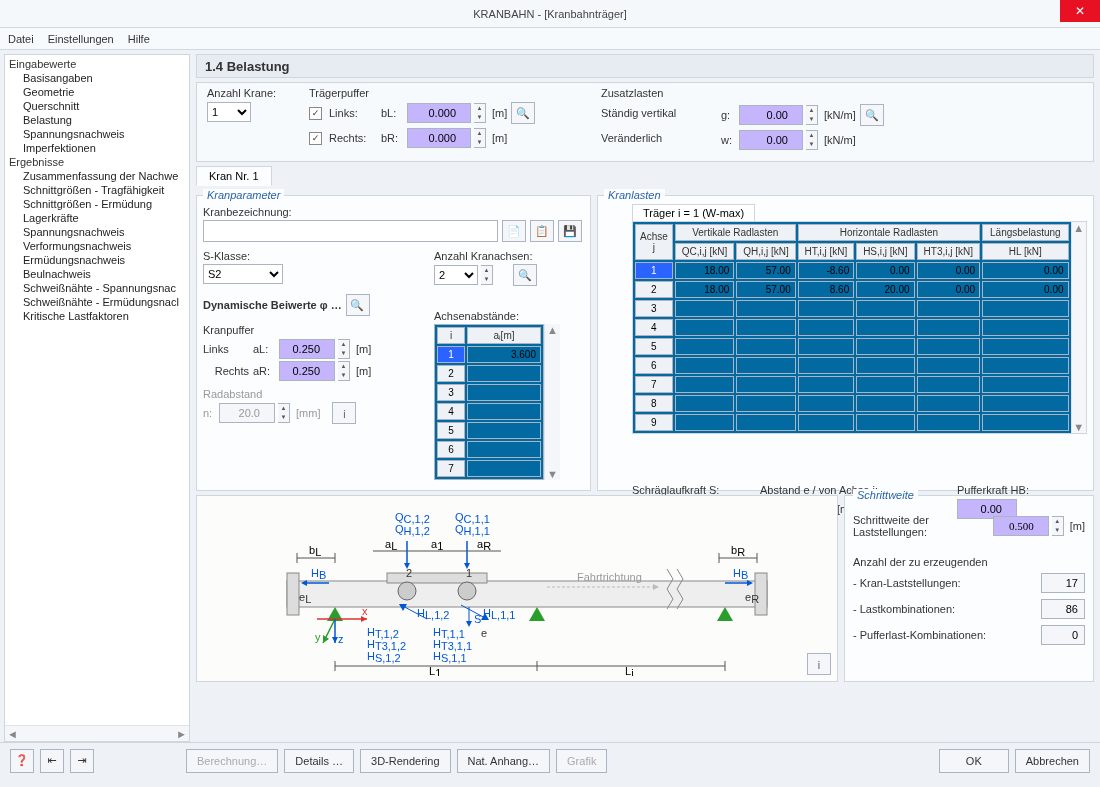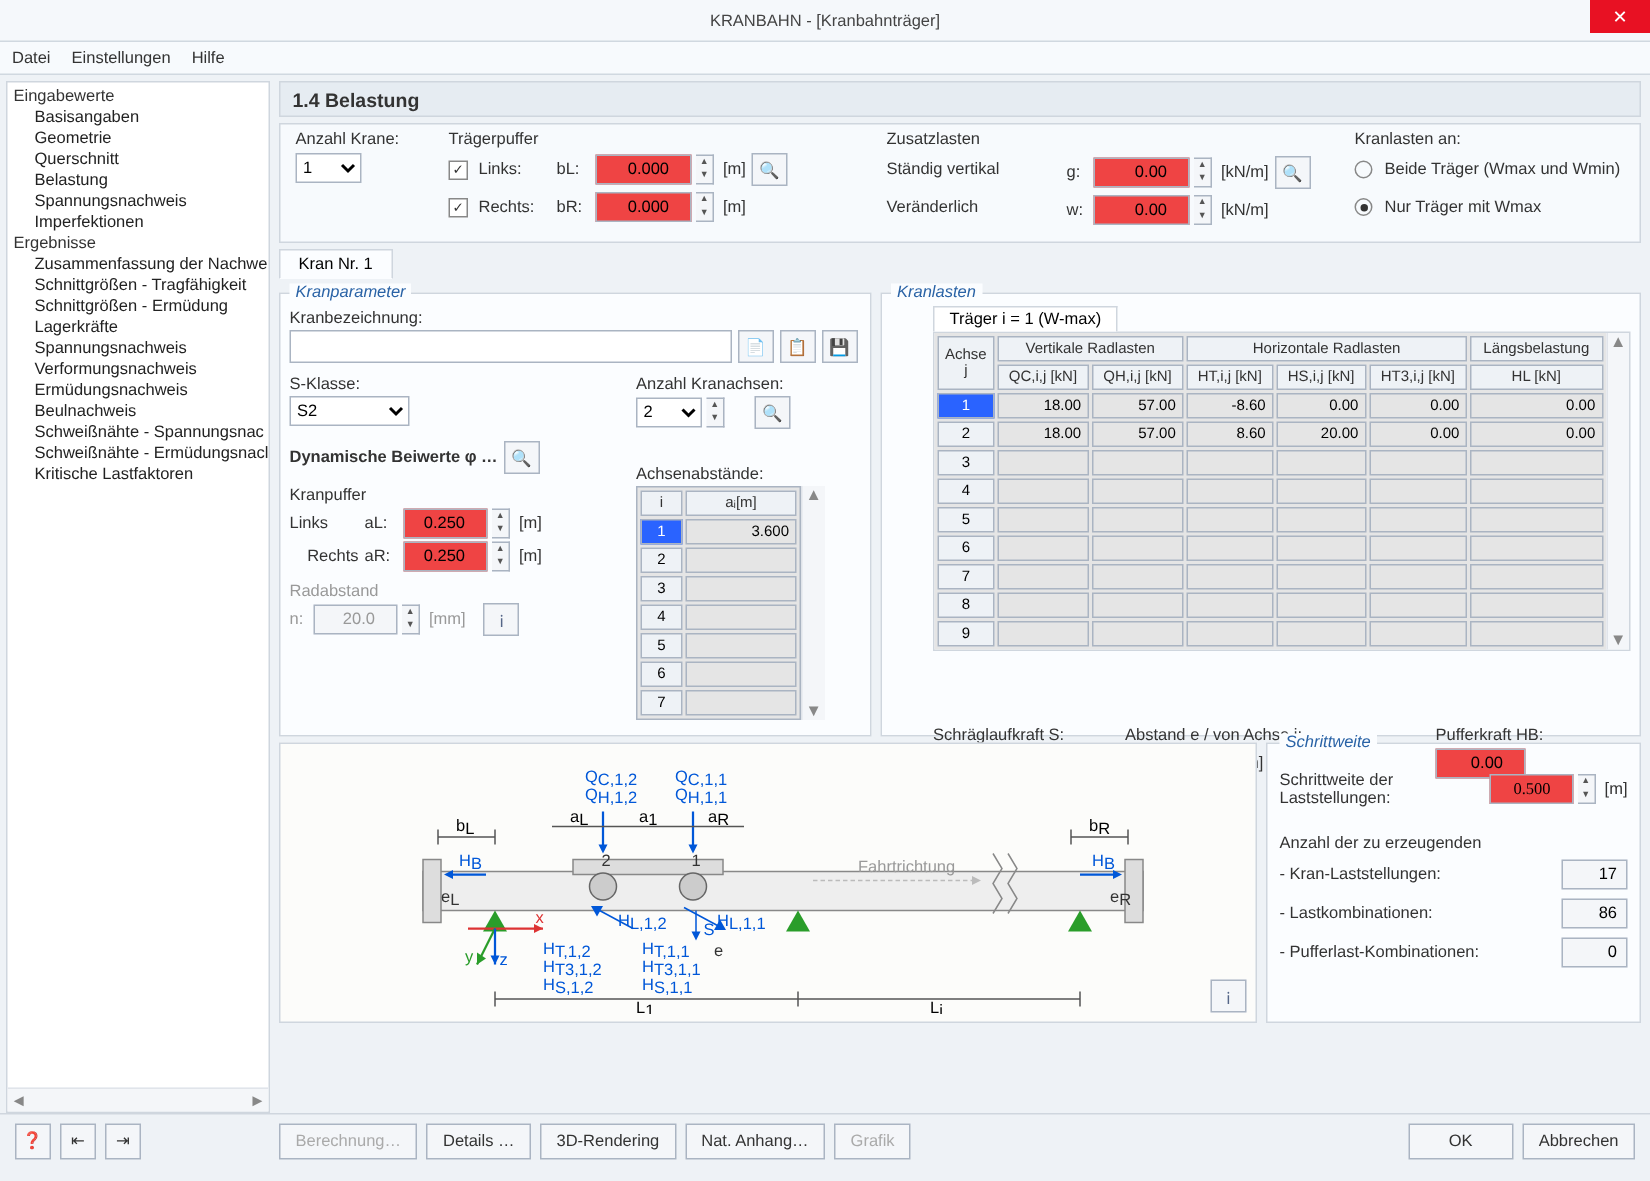--- a/index.html
+++ b/index.html
@@ -17,39 +17,39 @@
 .side-sub { color: #222; padding: 1px 4px 1px 18px; position: relative; }
 .side-sub::before { content: ""; position: absolute; left: 6px; top: 50%; width: 8px; border-top: 1px dotted #999; display: none; }
 .side-scroll { position: absolute; bottom: 0; left: 0; right: 0; height: 16px; background: #f4f6f9; border-top: 1px solid #e0e4ea; display: flex; align-items: center; justify-content: space-between; padding: 0 2px; }
 .side-scroll span { color: #888; }
 .content { flex: 1; margin: 4px 6px 0 6px; display: flex; flex-direction: column; gap: 4px; }
 .section-header { height: 24px; background: #e6ecf2; border: 1px solid #cfd6de; display: flex; align-items: center; padding: 0 8px; color: #333; font-weight: bold; font-size: 13px; }
 .topform { background: #f7fafd; border: 1px solid #cfd6de; display: flex; padding: 4px 10px 10px 10px; gap: 12px; align-items: flex-start; position: relative; }
 .col { display: flex; flex-direction: column; gap: 3px; }
 .row-l { display: flex; align-items: center; gap: 4px; height: 22px; }
 label { color: #333; }
-.num { width: 64px; height: 20px; border: 1px solid #aab4c2; text-align: right; padding: 0 14px 0 4px; background: #ef4444; position: relative; font-size: 11px; }
+.num { width: 64px; height: 20px; border: 1px solid #aab4c2; text-align: right; padding: 0 14px 0 4px; background: #c4b5fd; position: relative; font-size: 11px; }
 .spinner { width: 12px; height: 20px; display: inline-flex; flex-direction: column; border: 1px solid #aab4c2; border-left: none; background: #f4f6f9; margin-left: -1px; }
 .spinner span { flex: 1; text-align: center; font-size: 6px; color: #555; line-height: 8px; }
 .unit { color: #333; margin-left: 2px; }
 .iconbtn { width: 24px; height: 22px; border: 1px solid #aab4c2; background: #f4f6f9; display: inline-flex; align-items: center; justify-content: center; color: #568; font-size: 11px; }
 .cbox { width: 13px; height: 13px; border: 1px solid #888; background: #fff; display: inline-flex; align-items: center; justify-content: center; font-size: 9px; color: #333; margin-right: 3px; }
 .radio { width: 12px; height: 12px; border: 1px solid #888; border-radius: 50%; display: inline-flex; align-items: center; justify-content: center; margin-right: 4px; }
 .radio.sel::after { content: ""; width: 5px; height: 5px; background: #333; border-radius: 50%; }
 .tabs { display: flex; margin-bottom: -1px; }
 .tab { padding: 3px 12px; border: 1px solid #cfd6de; background: #fbfdff; border-bottom: 1px solid #fbfdff; }
 .dualcol { display: flex; gap: 6px; }
 .panel { border: 1px solid #cfd6de; background: #fbfdff; padding: 6px; }
 .fieldset-title { color: #2a63a6; position: relative; top: -13px; background: #fbfdff; padding: 0 4px; display: inline-block; font-style: italic; }
 .kranparam { width: 395px; height: 296px; margin-top: 6px; }
 .kranlasten { flex: 1; height: 296px; margin-top: 6px; }
 .kranlabel { color: #333; margin-bottom: 2px; display: block; }
 .txt { width: 295px; height: 22px; border: 1px solid #aab4c2; background: #fff; padding: 0 4px; }
 select.sel { height: 20px; border: 1px solid #aab4c2; background: #fff; }
-.gridtbl { border: 1px solid #aab4c2; background: #e5e5e5; }
+.gridtbl { border: 1px solid #aab4c2; background: #0369a1; }
 .gridtbl th, .gridtbl td { border: 1px solid #aab4c2; font-size: 10px; padding: 1px 4px; height: 17px; }
 .gridtbl th { background: #eef2f6; font-weight: normal; color: #333; text-align: center; }
 .gridtbl .rowhead { background: #eef2f6; text-align: center; width: 28px; }
 .gridtbl .rowhead.selrc { background: #2a63ff; color: #fff; }
 .gridtbl td { text-align: right; }
 .kl-grid { width: 100%; }
 .kl-grid .rowhead { width: 36px; }
 .diagram { flex: 1; border: 1px solid #cfd6de; background: #fcfcfa; height: 187px; display: flex; align-items: center; justify-content: center; position: relative; }
 .diagram svg { }
 .schritt { width: 250px; border: 1px solid #cfd6de; background: #fbfdff; padding: 6px 8px; height: 187px; }
@@ -167,31 +167,20 @@
         <div class="row-l">
           <label style="width:14px;">w:</label>
           <input class="num" value="0.00" style="">
             <div class="spinner">
               <span>▲</span>
               <span>▼</span>
             </div>
           <span class="unit">[kN/m]</span>
         </div>
       </div>
-      <div class="col" style="width:180px;">
-        <label class="colhead">Kranlasten an:</label>
-        <div class="row-l nowrap">
-            <span class="radio"></span>
-            <label>Beide Träger (Wmax und Wmin)</label>
-          </div>
-        <div class="row-l nowrap">
-            <span class="radio sel"></span>
-            <label>Nur Träger mit Wmax</label>
-          </div>
-      </div>
     </div>
 
     <div class="tabs">
       <div class="tab">Kran Nr. 1</div>
     </div>
 
     <div class="dualcol">
       <div class="panel kranparam">
         <span class="fieldset-title">Kranparameter</span>
         <div style="margin-top:-8px;">

